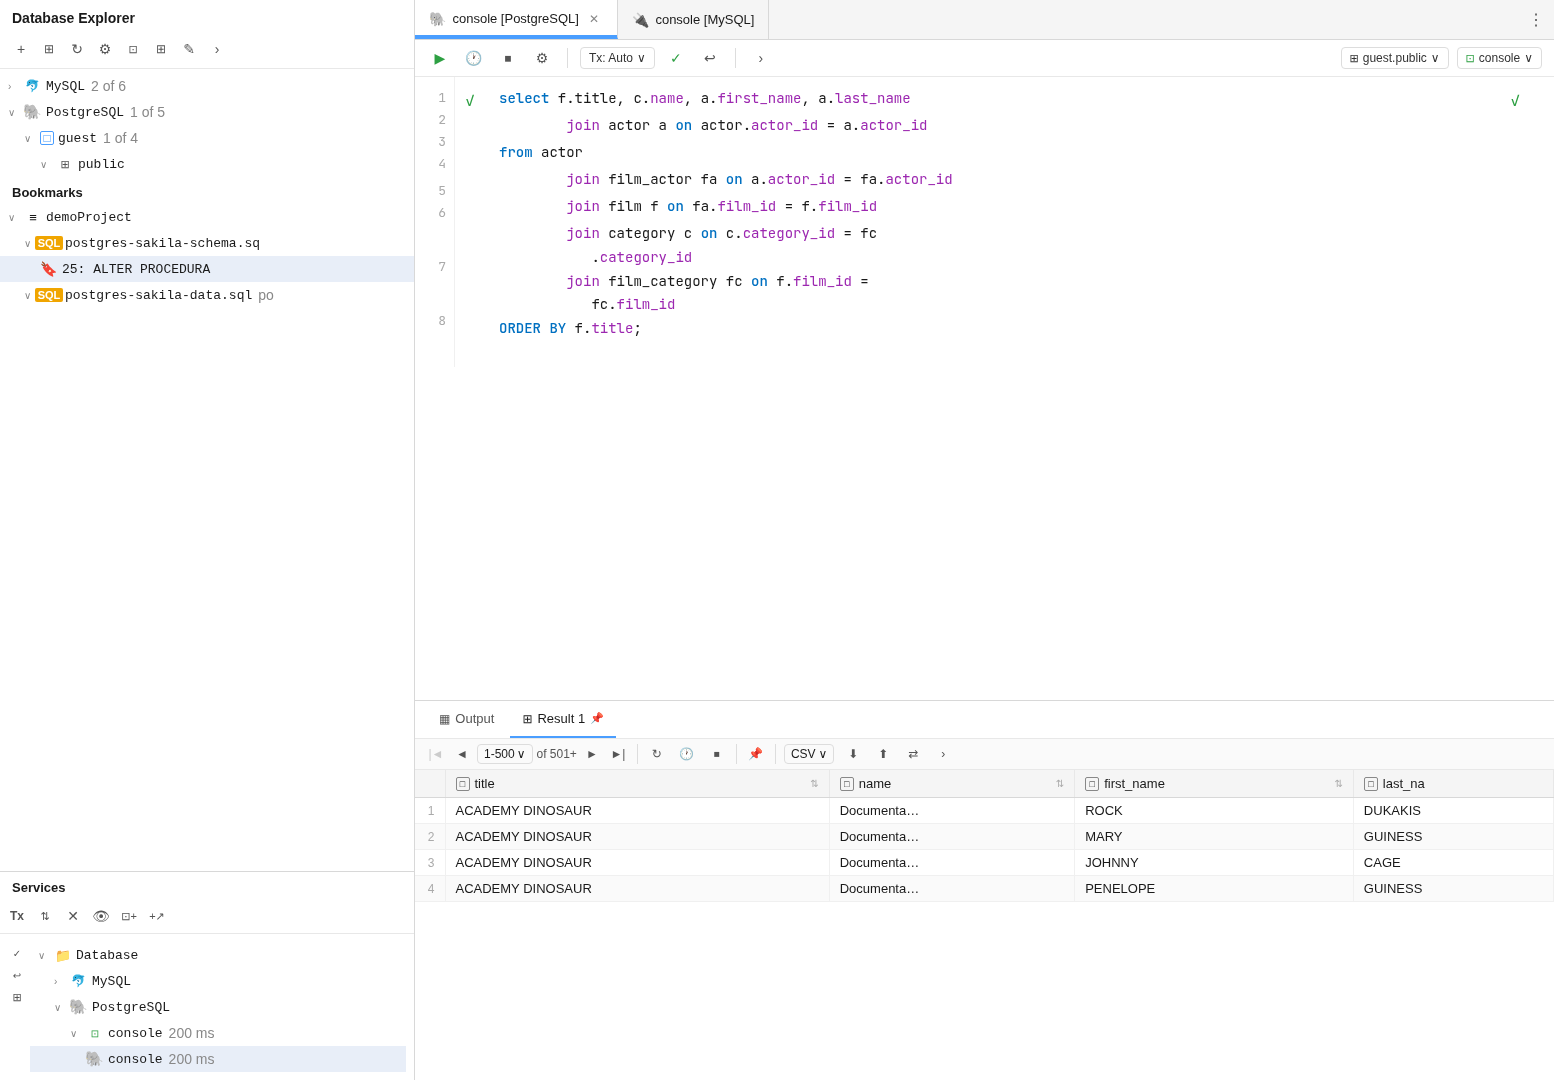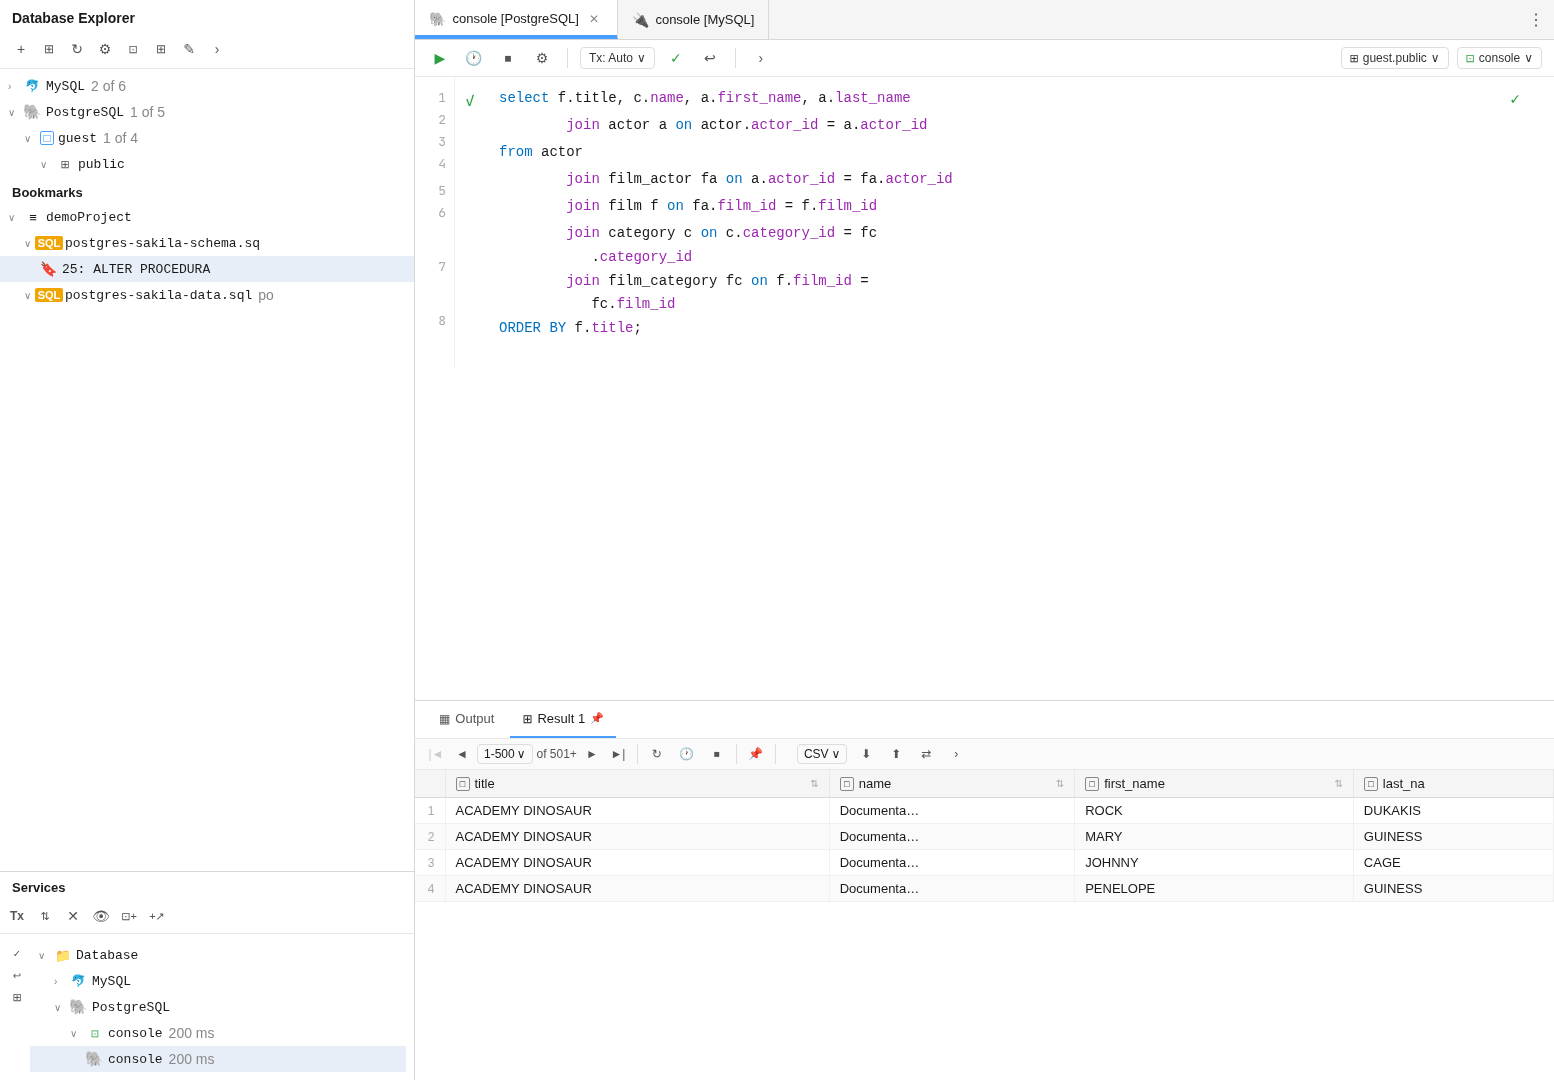--- a/index.html
+++ b/index.html
@@ -291,21 +291,20 @@
 
     .code-content {
       padding: 10px 14px;
       flex: 1;
       line-height: 1.7;
     }
 
     .code-line {
       white-space: pre;
       min-height: 27px;
-      font-family: Liberation Mono, monospace;
     }
 
     .kw-blue { color: #0070c1; font-weight: 500; }
     .kw-purple { color: #9c27b0; }
     .text-normal { color: #1a1a1a; }
 
     
     .results-panel {
       height: 380px;
       border-top: 1px solid #d8d8d8;
@@ -391,21 +390,20 @@
 
     .csv-selector {
       display: flex;
       align-items: center;
       gap: 3px;
       border: 1px solid #ddd;
       border-radius: 4px;
       padding: 2px 6px;
       font-size: 12px;
       cursor: pointer;
-      margin-left: 13px;
     }
 
     
     .results-table-container {
       flex: 1;
       overflow: auto;
     }
 
     .results-table {
       width: 100%;

